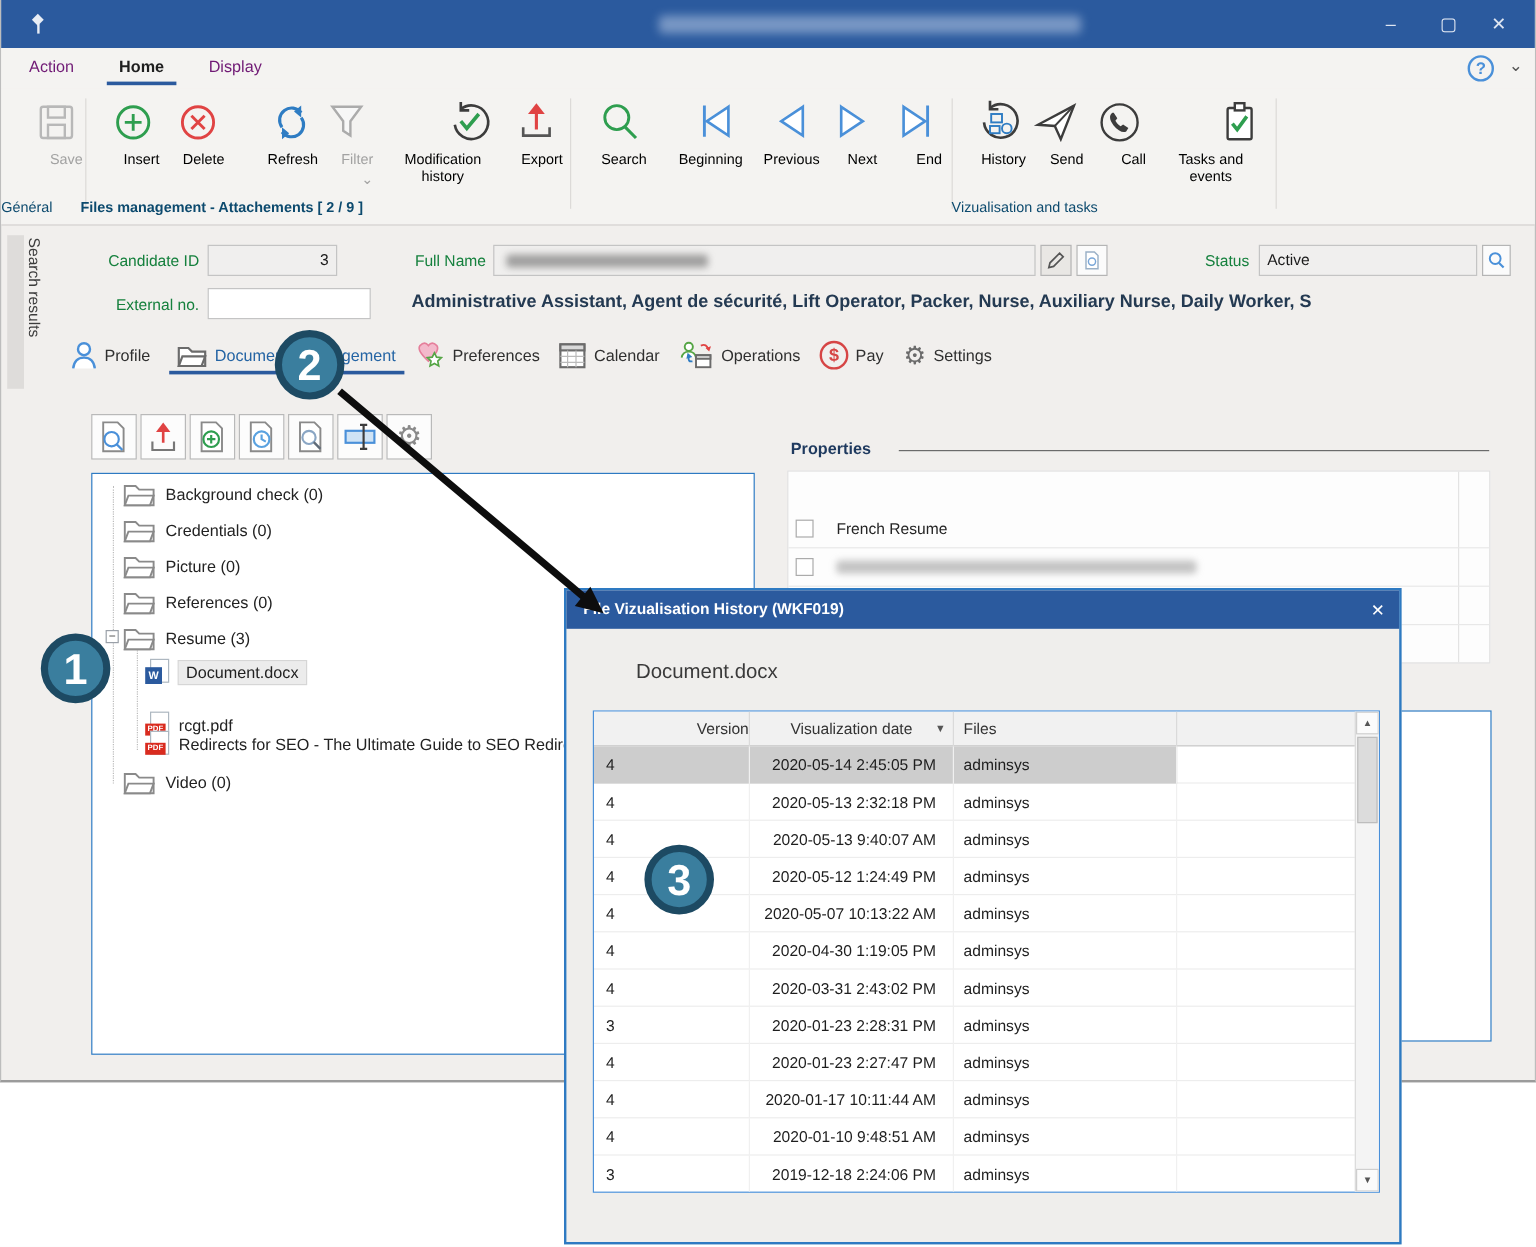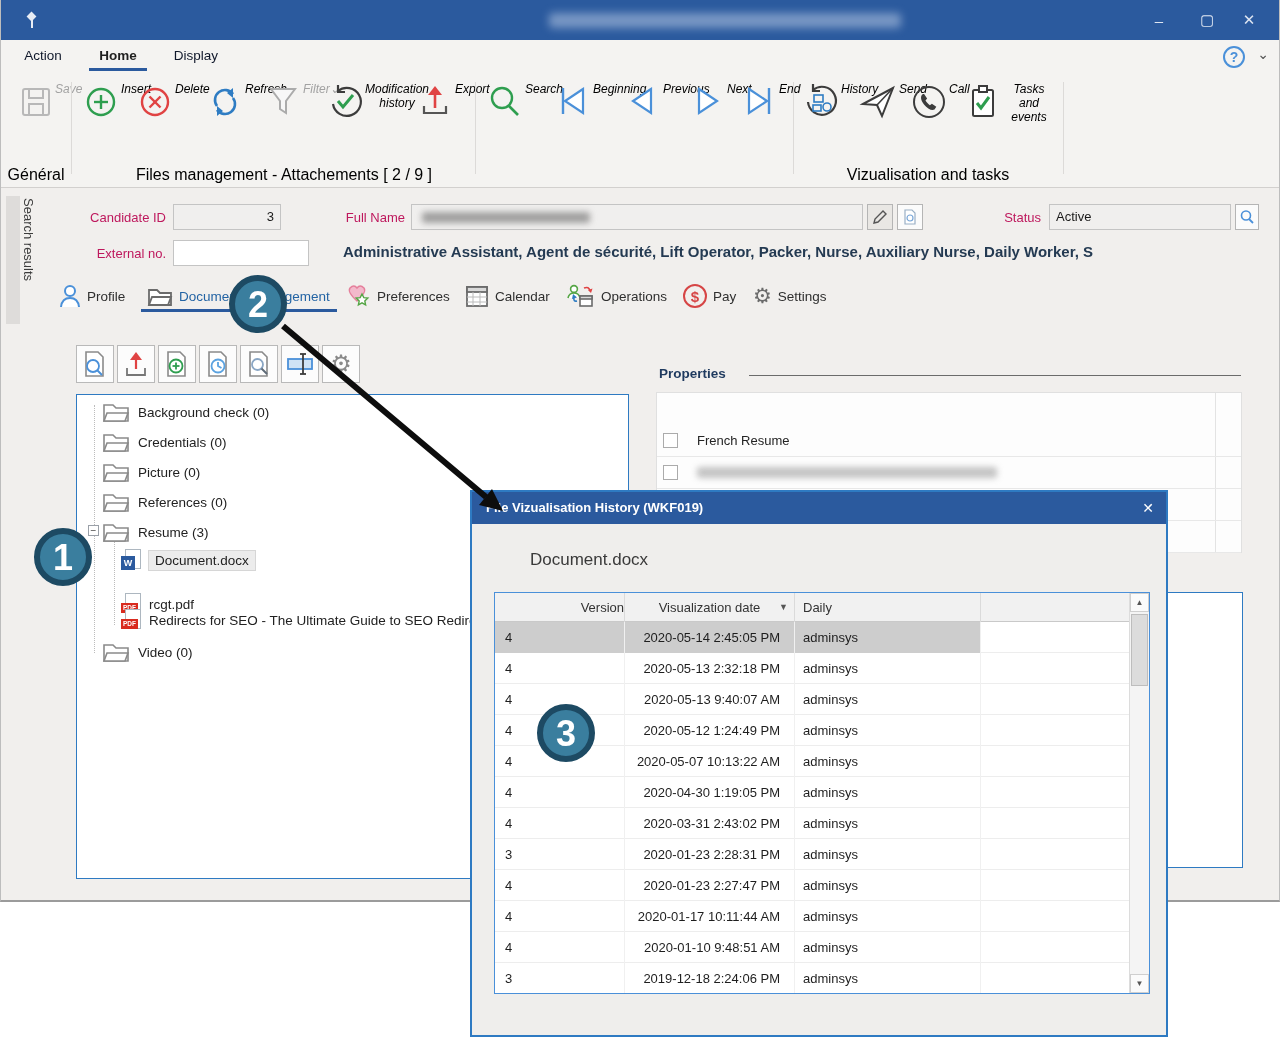--- a/index.html
+++ b/index.html
@@ -15,40 +15,40 @@
   .app-icon .pin-head { position:absolute; left:1px; top:1px; width:7px; height:7px; background:#e8edf5; transform:rotate(45deg); }
   .app-icon .pin-stem { position:absolute; left:4px; top:8px; width:1.5px; height:8px; background:#e8edf5; }
   .title-blur { position:absolute; left:548px; top:13px; width:352px; height:15px; border-radius:4px;
                 background:rgba(214,226,243,0.45); filter:blur(4px); }
   .win-btn { position:absolute; top:0; height:40px; width:44px; color:#dfe6f2; font-size:15px;
              display:flex; align-items:center; justify-content:center; }
   .win-min { right:98px; } .win-max { right:50px; } .win-close { right:8px; }
 
   
   .ribbon-tabs { position:absolute; left:0; top:40px; width:100%; height:34px; background:#f4f3f1; }
-  .rtab { position:absolute; top:0; height:31px; line-height:31px; text-align:center; font-size:13.5px; color:#0f172a; }
+  .rtab { position:absolute; top:0; height:31px; line-height:31px; text-align:center; font-size:13.5px; color:#701a75; }
   .rtab.active { font-weight:bold; color:#1f1f1f; border-bottom:3px solid #2b5a9e; }
   .help-btn { position:absolute; right:34px; top:46px; width:22px; height:22px; border:2px solid #4a90d9; border-radius:50%;
               color:#4a90d9; font-size:14px; font-weight:bold; text-align:center; line-height:18px; }
   .ribbon-collapse { position:absolute; right:10px; top:46px; color:#555; font-size:14px; }
 
   
   .ribbon { position:absolute; left:0; top:74px; width:100%; height:114px; background:#f4f3f1; border-bottom:1px solid #d2d0ce; }
-  .rbtn { position:absolute; top:6px; display:flex; flex-direction:row; align-items:flex-start;font-style:italic; }
+  .rbtn { position:absolute; top:6px; display:flex; flex-direction:column; align-items:flex-end; }
   .rbtn .ric { width:44px; height:44px; display:flex; align-items:center; justify-content:center; }
   .rbtn .rlb { font-size:12px; color:#000000; text-align:center; line-height:14px; margin-top:2px; }
   .rbtn.disabled .rlb { color:#a2a2a2; }
   .rsep { position:absolute; top:8px; width:1px; height:92px; background:#dcdad8; }
-  .rgroup-label { position:absolute; top:92px; height:18px; font-size:16px; color:#000000; text-align:center; }
+  .rgroup-label { position:absolute; top:92px; height:18px; font-size:12px; color:#0c4a6e; text-align:left; }
 
   
   .side-strip { position:absolute; left:5px; top:196px; width:14px; height:128px; background:#dedcda; }
   .side-tab-text { position:absolute; left:20px; top:198px; writing-mode:vertical-rl; font-size:13px; color:#3c3c3c; }
 
-  .lbl { position:absolute; font-size:13px; color:#be185d; text-align:right; }
+  .lbl { position:absolute; font-size:13px; color:#15803d; text-align:right; }
   .fld { position:absolute; height:26px; background:#f0efee; border:1px solid #c4c4c4; font-size:13px; color:#1a1a1a;
          padding:4px 6px; }
   .fld.white { background:#ffffff; }
   .fld.num { text-align:right; }
   .mini-btn { position:absolute; width:26px; height:26px; border:1px solid #b5b5b5; background:#fbfbfb;
               display:flex; align-items:center; justify-content:center; }
   .mini-btn.pressed { background:#e9e7e4; }
   .name-blur { position:absolute; left:10px; top:7px; width:168px; height:11px; border-radius:3px;
                background:rgba(95,95,95,0.55); filter:blur(3px); }
   .positions { position:absolute; left:342px; top:243px; width:860px; font-size:15px; font-weight:bold; color:#243a52; white-space:nowrap; overflow:hidden; }
@@ -309,21 +309,21 @@
               <rect x="10" y="8" width="20" height="26" rx="1.5" fill="#fff" stroke="#3c3c3c" stroke-width="2"></rect>
               <rect x="16" y="4" width="8" height="6" fill="#fff" stroke="#3c3c3c" stroke-width="2"></rect>
               <polyline points="14,21 18,26 26,15" fill="none" stroke="#2e9e4f" stroke-width="3"></polyline>
             </svg>
         </div>
         <div class="rlb">Tasks and events</div>
       </div>
       <div class="rsep" style="left:1062px;"></div>
 
       <div class="rgroup-label" style="left:0;width:70px;">Général</div>
-      <div class="rgroup-label" style="left:81px;width:404px;">Files management - Attachements [ 2 / 9 ]</div>
+      <div class="rgroup-label" style="left:66px;width:404px;font-weight:bold;">Files management - Attachements [ 2 / 9 ]</div>
       <div class="rgroup-label" style="left:792px;width:270px;">Vizualisation and tasks</div>
     </div>
 
     <div class="side-strip"></div>
     <div class="side-tab-text">Search results</div>
 
     <div class="lbl" style="left:60px;top:210px;width:105px;">Candidate ID</div>
     <div class="fld num" style="left:172px;top:204px;width:108px;">3</div>
     <div class="lbl" style="left:60px;top:246px;width:105px;">External no.</div>
     <div class="fld white" style="left:172px;top:240px;width:136px;"></div>
@@ -557,21 +557,21 @@
     </div>
     <div class="dlg-docname">Document.docx</div>
 
     <div class="vtable">
       <div class="vt-head">
         <div class="hc c-ver">Version</div>
         <div class="hc c-date">
           <span>Visualization date</span>
           <span class="sort">▼</span>
         </div>
-        <div class="hc c-user">Daily</div>
+        <div class="hc c-user">Files</div>
         <div class="hc c-extra"></div>
       </div>
 
       <div class="vt-row sel" style="top:29px;">
         <div class="rc c-ver">4</div>
         <div class="rc c-date">2020-05-14 2:45:05 PM</div>
         <div class="rc c-user">adminsys</div>
         <div class="rc c-extra"></div>
       </div>
       <div class="vt-row" style="top:60px;">

